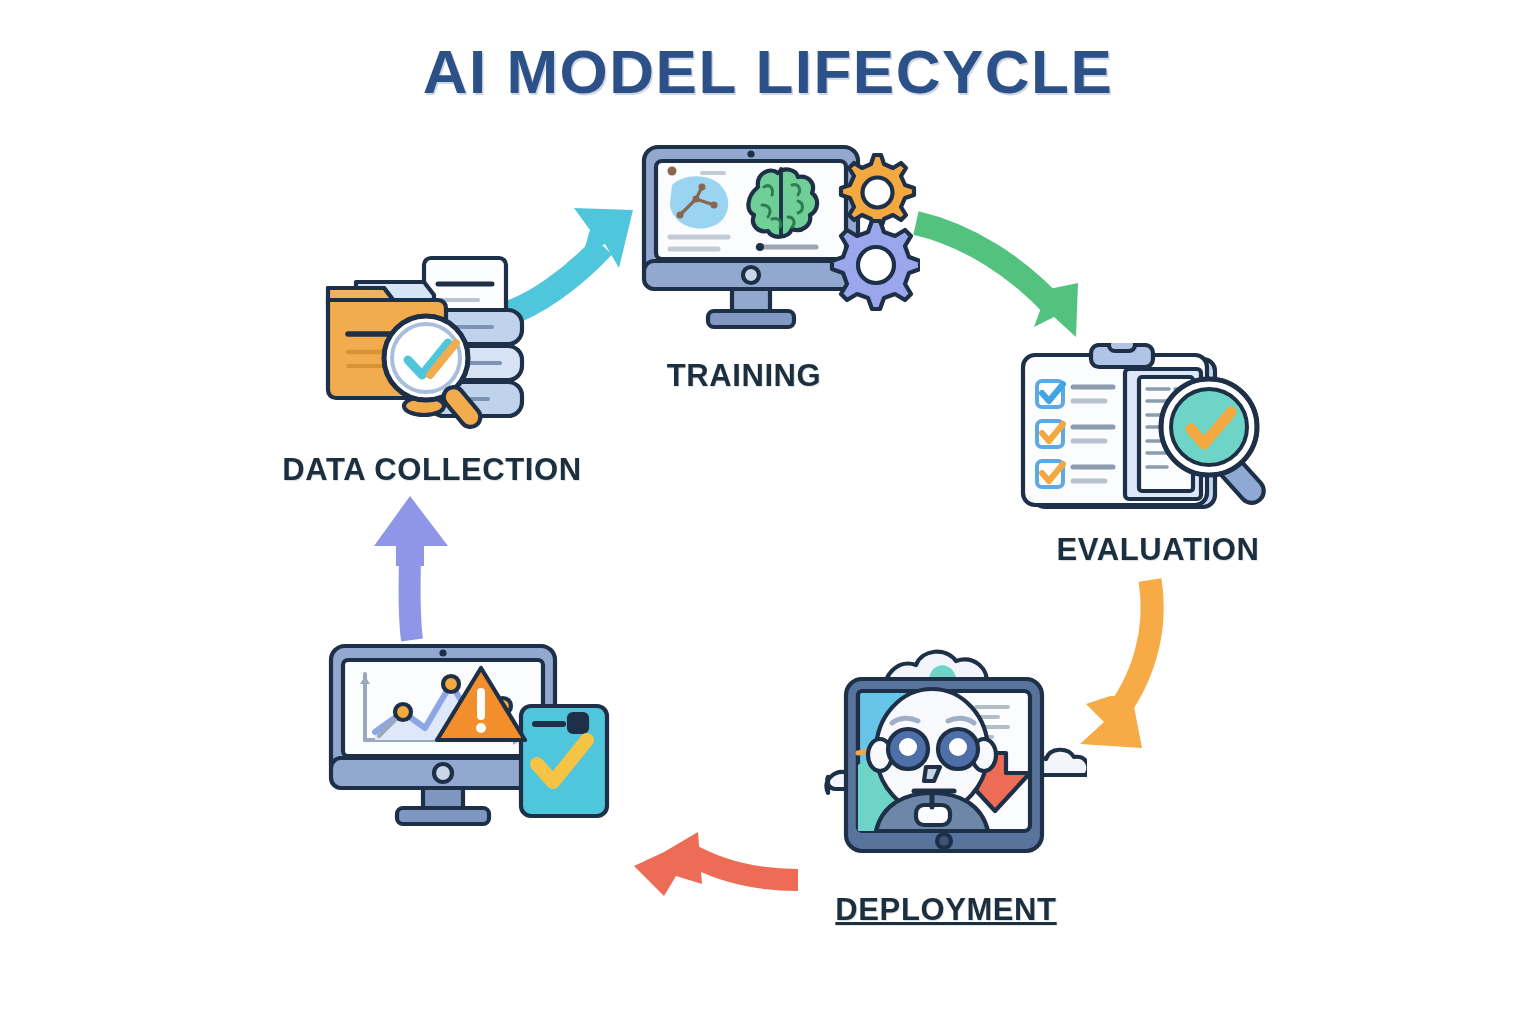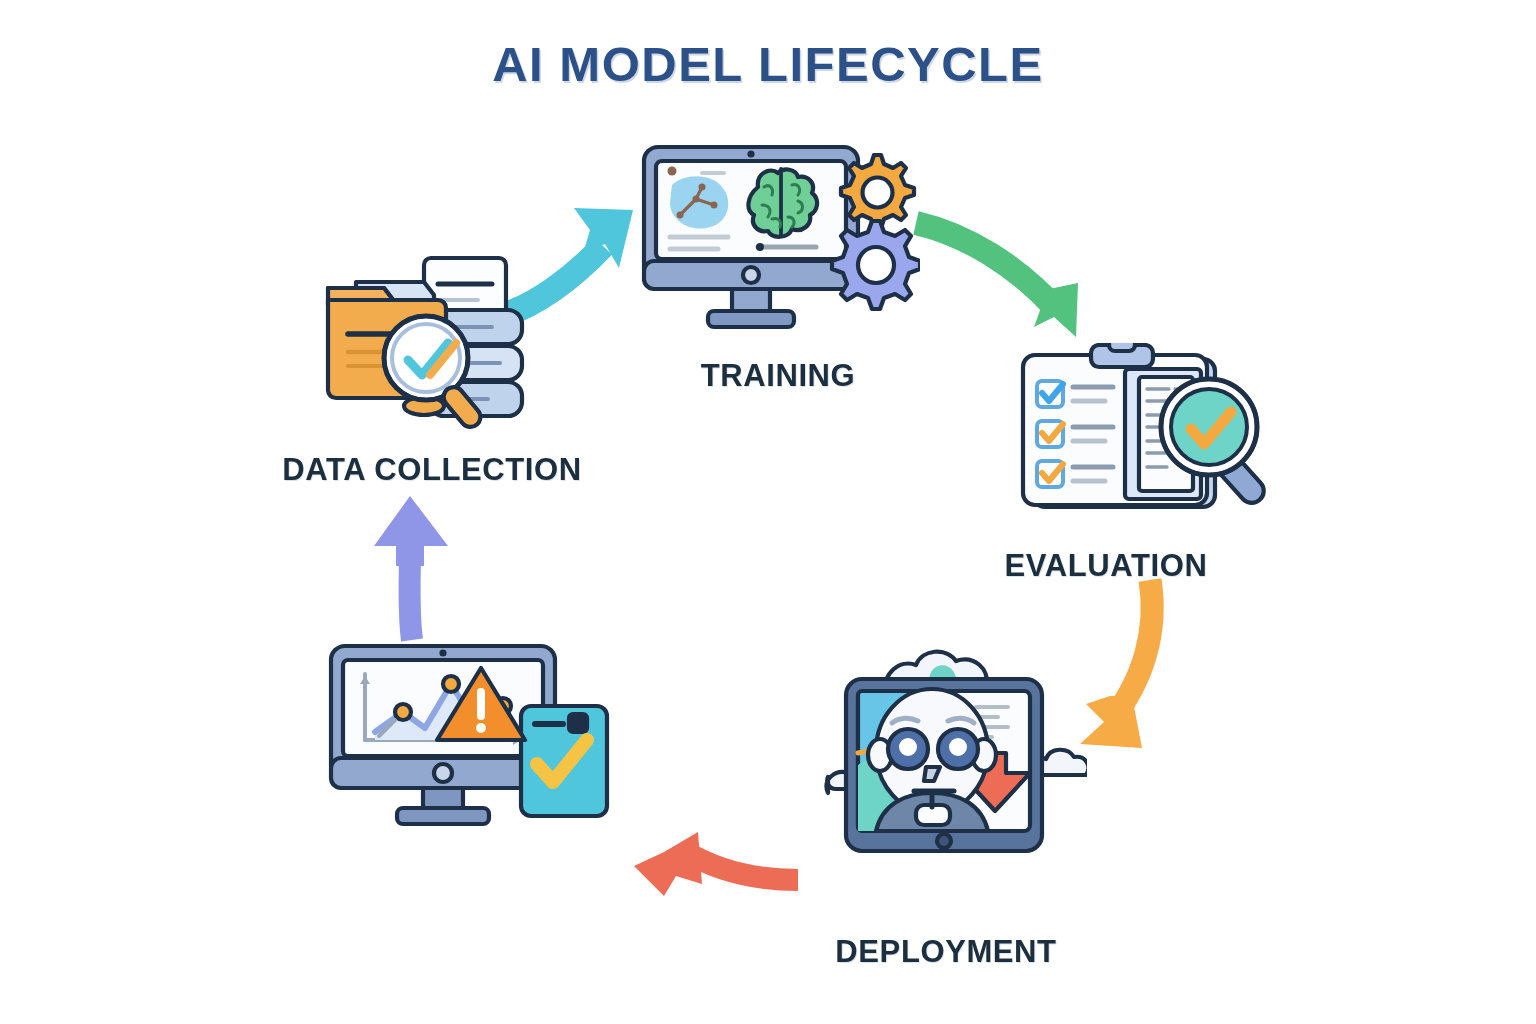--- a/index.html
+++ b/index.html
@@ -23,21 +23,21 @@
   }
 
   .page-title {
     position: absolute;
     left: 0;
     top: 36px;
     width: 1536px;
     text-align: center;
     font-family: "Liberation Sans", sans-serif;
     font-weight: 700;
-    font-size: 49px;
+    font-size: 62px;
     letter-spacing: 1.5px;
     color: #2C5189;
     text-shadow: 1.5px 1.5px 0 rgba(120,140,175,0.35);
     white-space: nowrap;
   }
 
   .node-label {
     position: absolute;
     font-family: "Liberation Sans", sans-serif;
     font-weight: 700;
@@ -190,21 +190,21 @@
           <circle cx="37.5" cy="37.5" r="15" fill="#FFFFFF"></circle>
         </g>
 
         <g transform="translate(192,78)">
           <path d="M40 0 l8 0 l4 11 l11 4 l10 -6 l6 6 l-6 10 l4 11 l11 4 l0 8 l-11 4 l-4 11 l6 10 l-6 6 l-10 -6 l-11 4 l-4 11 l-8 0 l-4 -11 l-11 -4 l-10 6 l-6 -6 l6 -10 l-4 -11 l-11 -4 l0 -8 l11 -4 l4 -11 l-6 -10 l6 -6 l10 6 l11 -4 Z" fill="#9BA7EC"></path>
           <circle cx="44" cy="44" r="18" fill="#FFFFFF"></circle>
         </g>
       </g>
     </svg>
   </div>
-  <div class="node-label" style="left:670px; top:358px; width:216px;">TRAINING</div>
+  <div class="node-label" style="left:636px; top:358px; width:216px;">TRAINING</div>
 
   <div class="node-icon" style="left:1005px; top:343px; width:290px; height:180px;">
     <svg width="290" height="180" viewBox="0 0 290 180">
       <g stroke="#1D3047" stroke-width="4.2" stroke-linejoin="round" stroke-linecap="round">
 
         <rect x="28" y="16" width="182" height="148" rx="12" fill="#C5D7F0"></rect>
         <rect x="18" y="12" width="184" height="150" rx="12" fill="#FBFCFE"></rect>
 
         <rect x="120" y="26" width="76" height="130" rx="4" fill="#DCE8F8"></rect>
         <rect x="134" y="34" width="54" height="114" rx="3" fill="#FBFCFE"></rect>
@@ -241,21 +241,21 @@
 
         <rect x="224" y="108" width="24" height="56" rx="12" fill="#8FA8D4" transform="rotate(-42 236 136)"></rect>
 
         <circle cx="204" cy="84" r="48" fill="#FFFFFF"></circle>
         <circle cx="204" cy="84" r="48" fill="none" stroke="#1D3047" stroke-width="5"></circle>
         <circle cx="204" cy="84" r="38" fill="#6FD4C8" stroke="#1D3047" stroke-width="4"></circle>
         <path d="M186 86 l13 15 l27 -32" fill="none" stroke="#F3A940" stroke-width="11" stroke-linecap="round" stroke-linejoin="round"></path>
       </g>
     </svg>
   </div>
-  <div class="node-label" style="left:982px; top:532px; width:248px;margin-top:16px;">EVALUATION</div>
+  <div class="node-label" style="left:1034px; top:532px; width:248px;">EVALUATION</div>
 
   <div class="node-icon" style="left:812px; top:645px; width:275px; height:235px;">
     <svg width="275" height="235" viewBox="0 0 275 235">
       <g stroke="#1D3047" stroke-width="4.2" stroke-linejoin="round" stroke-linecap="round">
 
         <path d="M74 48 c -4 -20, 14 -34, 30 -28 c 6 -16, 30 -18, 40 -4
                  c 18 -6, 34 8, 30 24 c 14 4, 14 22, 0 26 H82 c -12 0, -14 -12, -8 -18 Z" fill="#F2F6FC"></path>
         <path d="M124 22 c 10 -6, 22 4, 20 16 c -2 10, -12 14, -20 10 c -8 -4, -10 -20, 0 -26 Z" fill="#6FD4C8" stroke="none"></path>
         <line x1="124" y1="38" x2="124" y2="64" stroke="#6FD4C8" stroke-width="9"></line>
 
@@ -294,21 +294,21 @@
         <path d="M136 76 c 8 -4, 18 -4, 26 2" fill="none" stroke="#9FB0C6" stroke-width="5"></path>
         <path d="M114 122 h14 l-6 14 h-10 Z" fill="#C5D2E2"></path>
         <line x1="102" y1="146" x2="142" y2="146" stroke="#1D3047" stroke-width="5"></line>
 
         <path d="M64 186 c 6 -26, 28 -38, 56 -38 c 28 0, 50 12, 56 38 Z" fill="#6E86A8"></path>
         <rect x="104" y="160" width="34" height="20" rx="8" fill="#FBFCFE"></rect>
         <line x1="120" y1="148" x2="120" y2="162" stroke="#1D3047" stroke-width="5"></line>
       </g>
     </svg>
   </div>
-  <div class="node-label" style="left:820px; top:934px; width:252px;">DEPLOYMENT</div>
+  <div class="node-label" style="left:820px; top:892px; width:252px;text-decoration:underline;">DEPLOYMENT</div>
 
   <div class="node-icon" style="left:325px; top:640px; width:300px; height:205px;">
     <svg width="300" height="205" viewBox="0 0 300 205">
       <g stroke="#1D3047" stroke-width="4.2" stroke-linejoin="round" stroke-linecap="round">
 
         <rect x="6" y="6" width="224" height="134" rx="14" fill="#93A8CE"></rect>
         <rect x="18" y="20" width="200" height="96" rx="5" fill="#FBFCFE"></rect>
         <circle cx="118" cy="13" r="3.6" fill="#1D3047" stroke="none"></circle>
         <rect x="6" y="118" width="224" height="30" rx="10" fill="#93A8CE"></rect>
         <circle cx="118" cy="133" r="9" fill="#C9D6EA"></circle>

